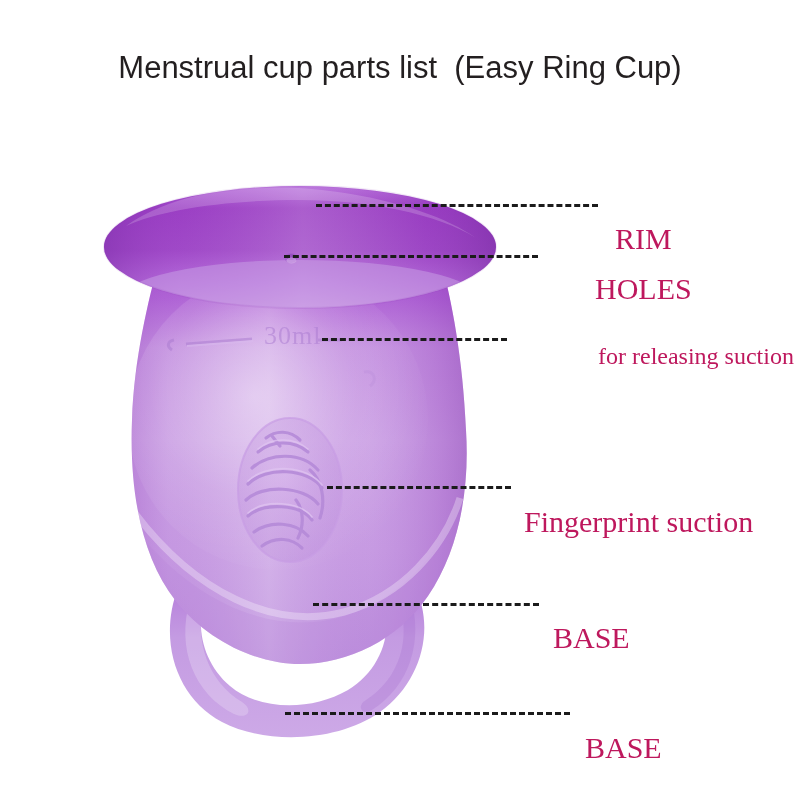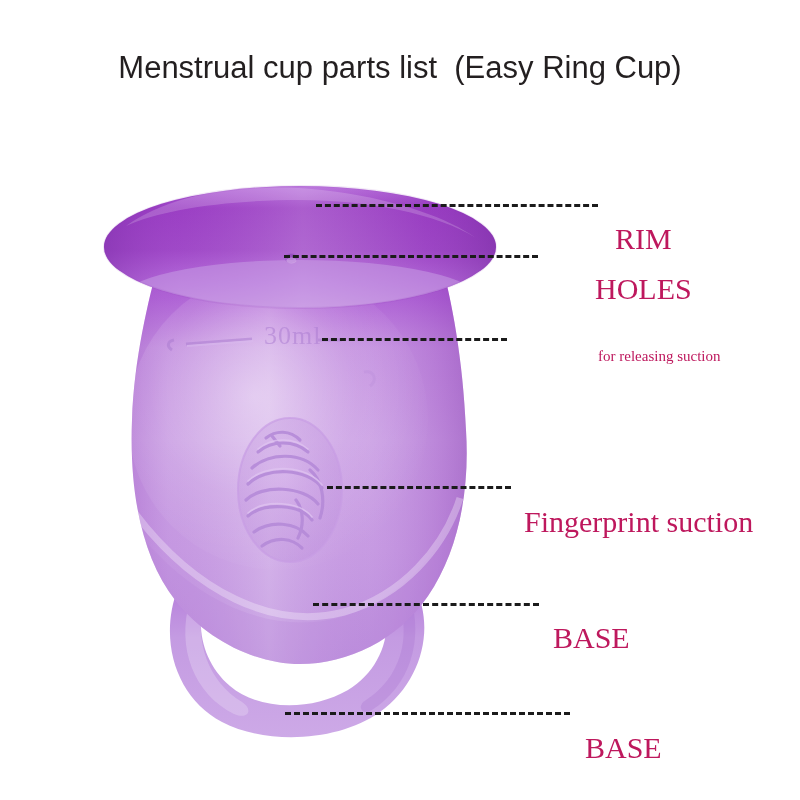--- a/index.html
+++ b/index.html
@@ -59,21 +59,21 @@
     color: #be185d;
     white-space: pre;
     font-family: Liberation Serif, serif;
   }
   .callout .big {
     font-size: 30px;
     line-height: 36px;
     display: block;
   }
   .callout .sub {
-    font-size: 15px;
+    font-size: 24px;
     line-height: 26px;
     display: block;
   }
 
   #label-rim        { left: 615px; top: 185px; }
   #label-holes      { left: 553px; top: 235px; margin-left: 42px; }
   #label-holes .sub { margin-left: 3px; }
   #label-volume     { left: 520px; top: 322px; }
   #label-fingerprint{ left: 524px; top: 468px; }
   #label-base       { left: 553px; top: 584px; }

